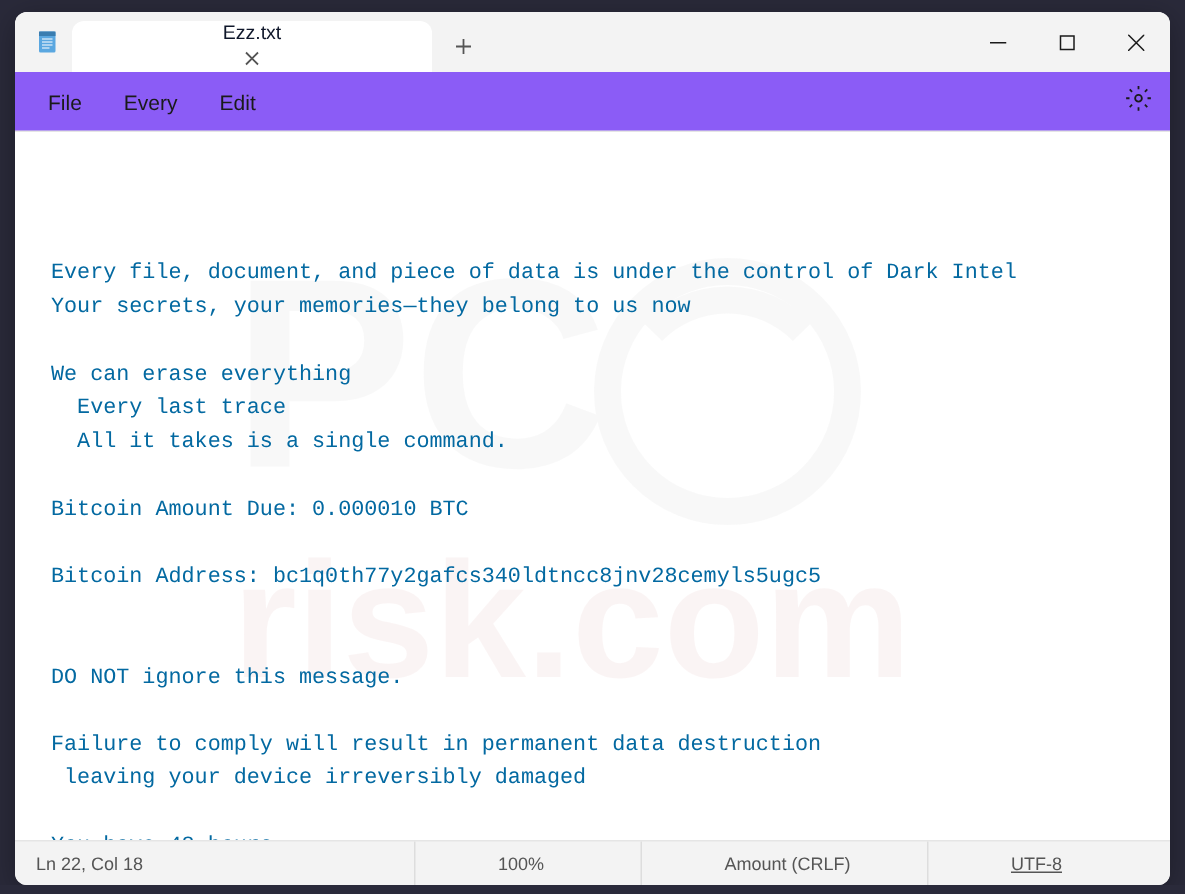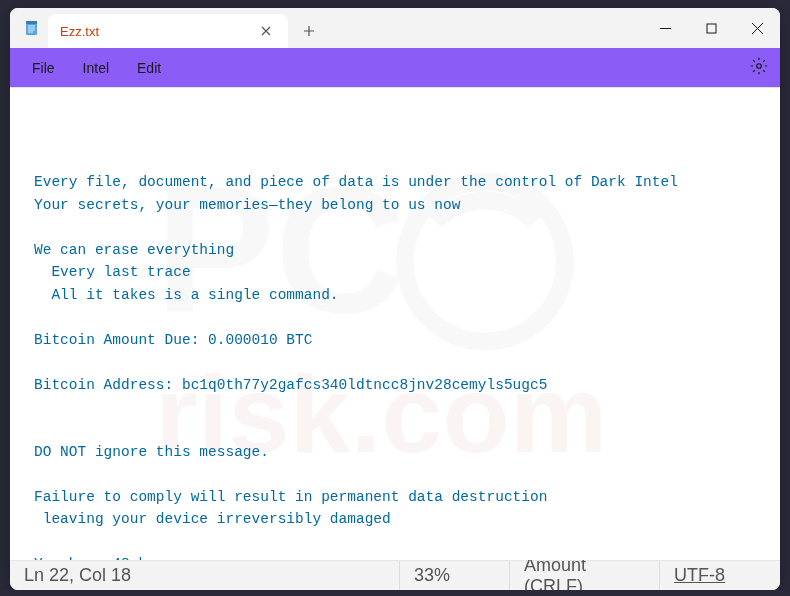--- a/index.html
+++ b/index.html
@@ -44,23 +44,24 @@
     }
     .tab {
       background: #ffffff;
       border-radius: 8px 8px 0 0;
       height: 34px;
       min-width: 240px;
       display: flex;
       align-items: center;
       padding: 0 12px;
       font-size: 13px;
-      color: #c2410c;
+      color: #0f172a;
       position: relative;
       margin-bottom: 0;
+      flex-direction: column;
     }
     .tab-title {
       flex: 1;
     }
     .tab-close {
       width: 20px;
       height: 20px;
       display: flex;
       align-items: center;
       justify-content: center;
@@ -153,22 +154,23 @@
     .content-text {
       position: relative;
       z-index: 1;
     }
     .statusbar {
       height: 30px;
       background: #f3f3f3;
       border-top: 1px solid #e5e5e5;
       display: flex;
       align-items: center;
-      font-size: 18px;
+      font-size: 12px;
       color: #555;
+      gap: 41px;
     }
     .status-cell {
       padding: 0 14px;
       border-right: 1px solid #ddd;
       height: 100%;
       display: flex;
       align-items: center;
     }
     .status-cell:first-child {
       flex: 1;
@@ -221,21 +223,21 @@
       <div class="win-btn">
         <svg viewBox="0 0 11 11">
             <path d="M0 0 L11 11 M11 0 L0 11" stroke="#1a1a1a" stroke-width="1"></path>
           </svg>
       </div>
     </div>
   </div>
 
   <div class="menubar">
     <div class="menu-item">File</div>
-    <div class="menu-item">Intel</div>
+    <div class="menu-item">Every</div>
     <div class="menu-item">Edit</div>
     <div class="settings-btn">
       <svg width="18" height="18" viewBox="0 0 24 24" fill="none" stroke="#1a1a1a" stroke-width="1.6">
         <circle cx="12" cy="12" r="3"></circle>
         <path d="M12 1v3M12 20v3M4.2 4.2l2.1 2.1M17.7 17.7l2.1 2.1M1 12h3M20 12h3M4.2 19.8l2.1-2.1M17.7 6.3l2.1-2.1"></path>
       </svg>
     </div>
   </div>
 
   <div class="content">
@@ -266,18 +268,18 @@
 
 You have 48 hours
 
 :D
 
 We see everything</div>
   </div>
 
   <div class="statusbar">
     <div class="status-cell">Ln 22, Col 18</div>
-    <div class="status-cell zoom">33%</div>
+    <div class="status-cell zoom">100%</div>
     <div class="status-cell eol">Amount (CRLF)</div>
     <div class="status-cell enc">UTF-8</div>
   </div>
 
 </div>
 
 </body></html>

